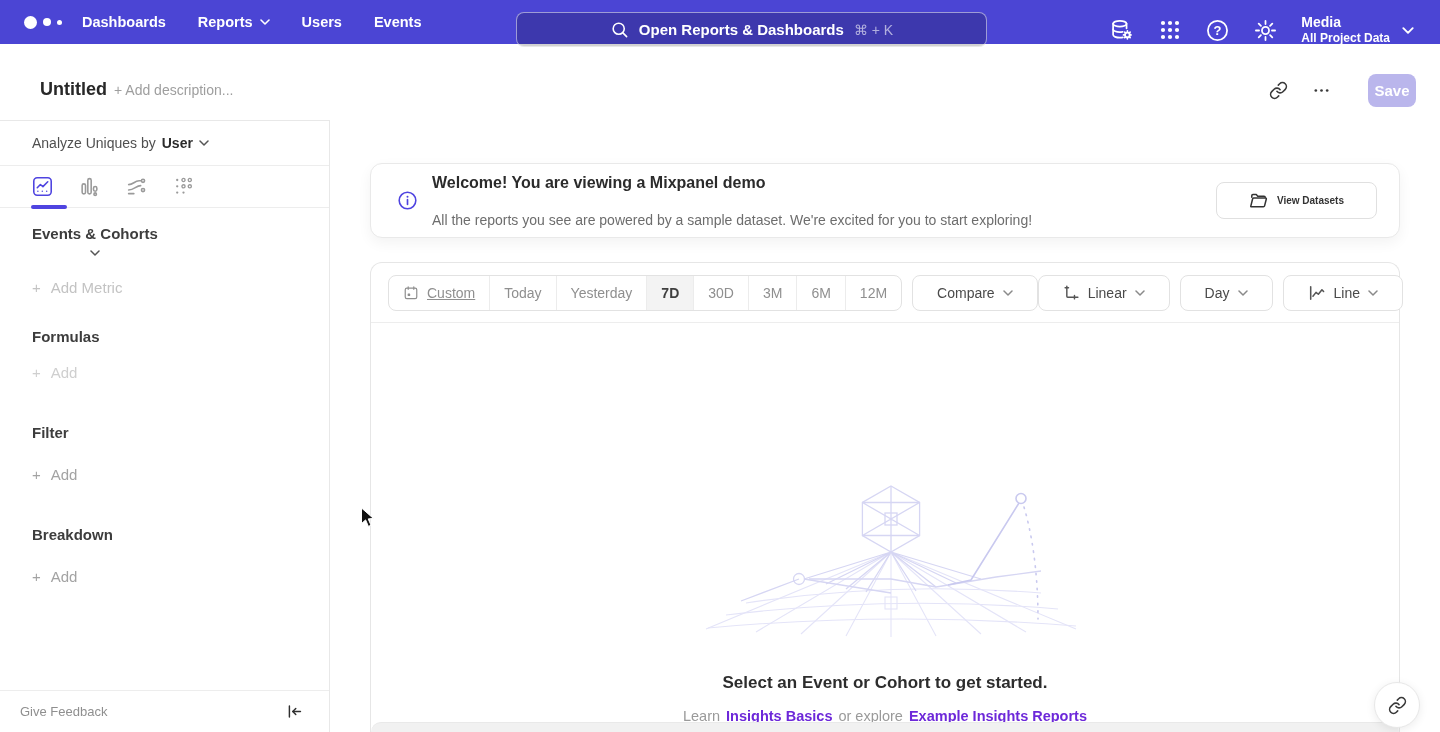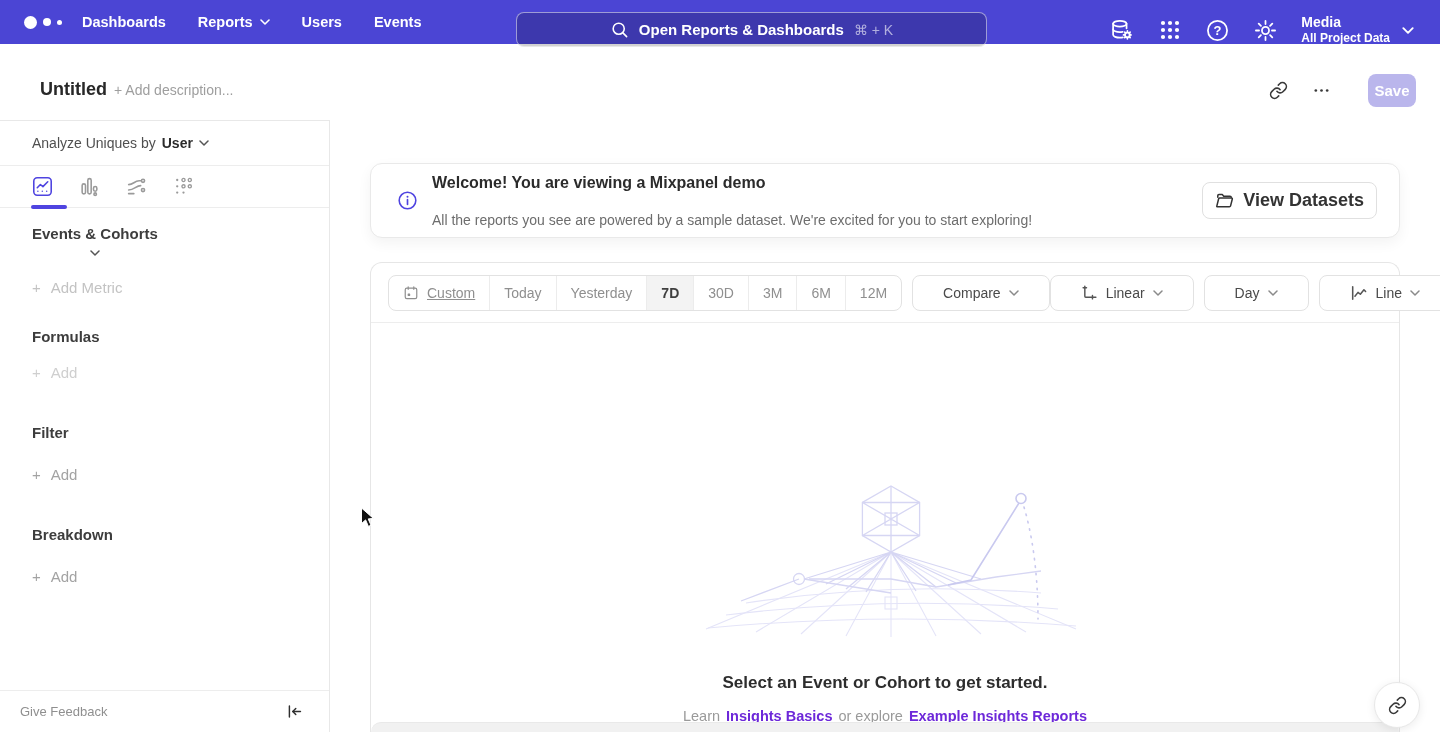--- a/index.html
+++ b/index.html
@@ -83,42 +83,42 @@
   .banner {
     position:absolute; left:39px; top:43px; width:1030px; height:75px;
     background:#fff; border:1px solid #e9e9e9; border-radius:12px;
     box-shadow:0 5px 14px rgba(0,0,0,0.05);
     display:flex; align-items:center; padding:0 22px 0 26px;
   }
   .banner .b-text { margin-left:14px; flex:1; }
   .banner .b-title { font-size:16px; font-weight:700; color:#2b2b2b; }
   .banner .b-sub   { font-size:14px; color:#6d6d6d; margin-top:20px; }
   .view-datasets-btn {
-    display:flex; align-items:center; gap:9px; height:37px; padding:0 12px;
+    display:flex; align-items:center; gap:9px; height:37px; padding:0 32px;
     background:#fff; border:1px solid #e0e0e0; border-radius:8px; cursor:pointer;
-    font-family:inherit; font-size:18px; font-weight:700; color:#333;
+    font-family:inherit; font-size:10px; font-weight:700; color:#333;
   }
 
   .chartcard {
     position:absolute; left:39px; top:142px; width:1030px; height:470px;
     background:#fff; border:1px solid #e6e6e6; border-bottom:none; border-radius:12px 12px 0 0;
   }
   .controls { height:60px; display:flex; align-items:center; justify-content:space-between; padding:0 17px; border-bottom:1px solid #ededed; }
   .controls-left, .controls-right { display:flex; align-items:center; gap:10px; }
   .seg {
     display:flex; align-items:stretch; border:1px solid #e2e2e2; border-radius:8px; overflow:hidden; height:36px; background:#fff;
   }
   .seg .segment {
     display:flex; align-items:center; gap:8px; padding:0 14px; font-size:14px; color:#8f8f8f;
     border-left:1px solid #ececec; cursor:pointer; white-space:nowrap;
   }
   .seg .segment:first-child { border-left:none;text-decoration:underline; }
   .seg .segment.selected { background:#f3f3f3; color:#3f3f3f; font-weight:700; }
   .ctl-btn {
-    display:flex; align-items:center; gap:8px; height:36px; padding:0 30px;
+    display:flex; align-items:center; gap:8px; height:36px; padding:0 24px;
     border:1px solid #e2e2e2; border-radius:8px; background:#fff; cursor:pointer;
     font-family:inherit; font-size:14px; font-weight:500; color:#4a4a4a;
   }
   .ctl-btn .chev { color:#8a8a8a; display:flex; }
 
   .emptystate { position:relative; width:100%; height:408px; }
   .illustration { position:absolute; left:315px; top:158px; }
   .es-title { position:absolute; left:0; top:350px; width:100%; text-align:center; font-size:17px; font-weight:700; color:#2d2d2d; }
   .es-links { position:absolute; left:0; top:385px; width:100%; text-align:center; font-size:14.5px; color:#9a9a9a; }
   .es-links a { color:#6d28d9; font-weight:700; text-decoration:none; cursor:pointer; }

